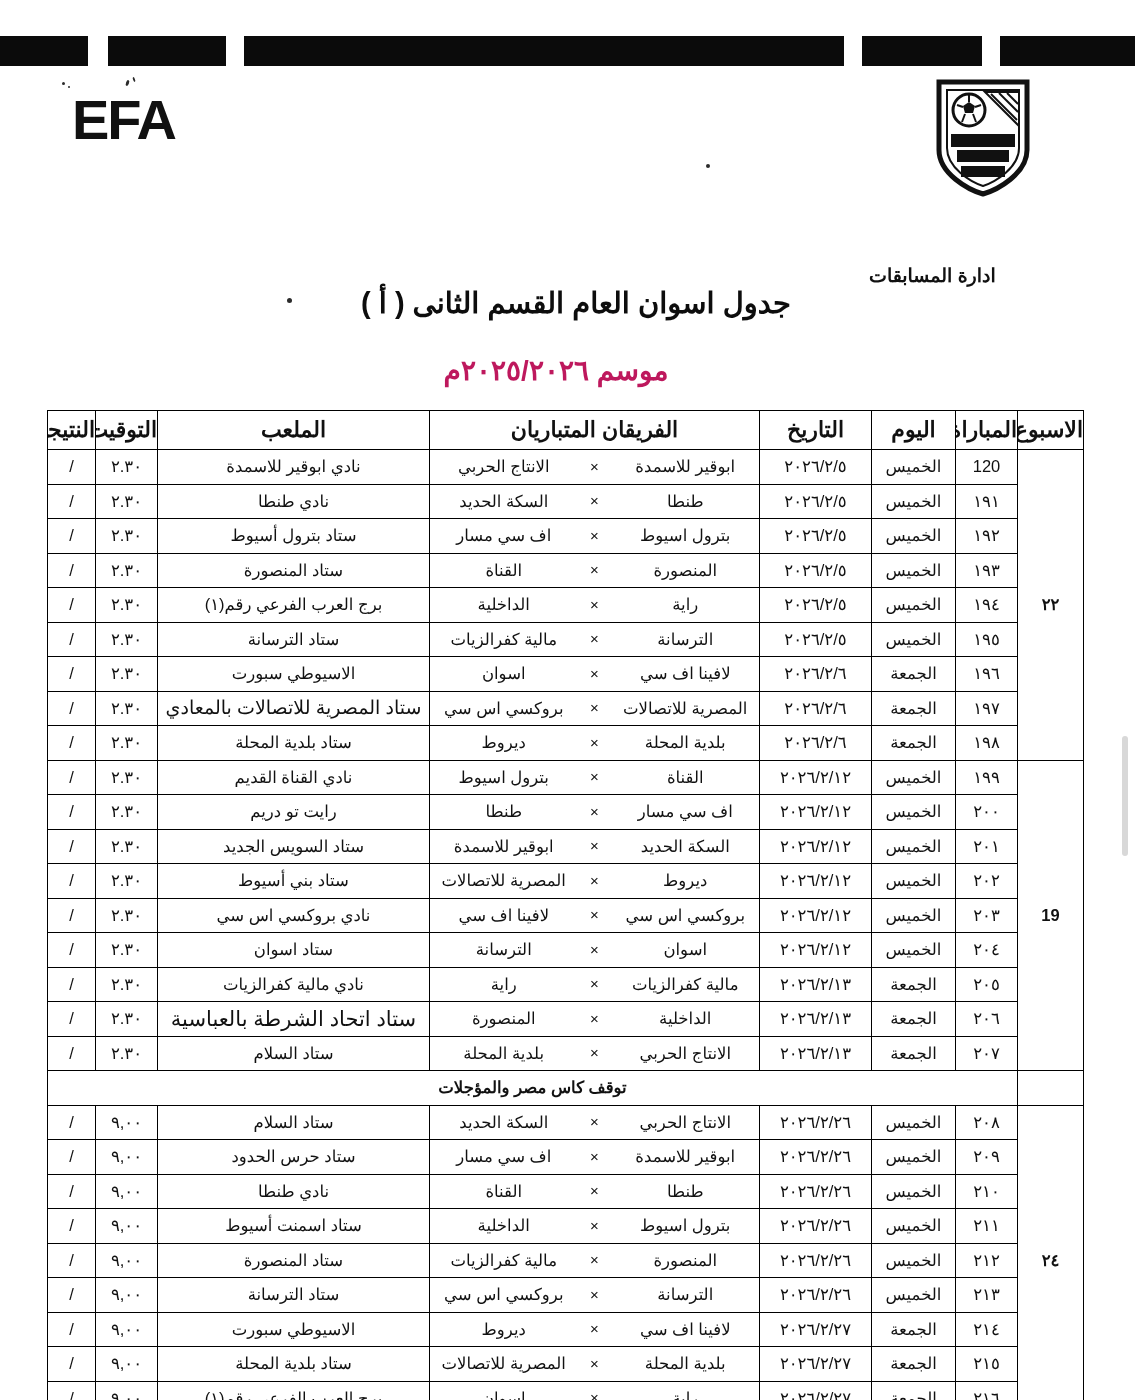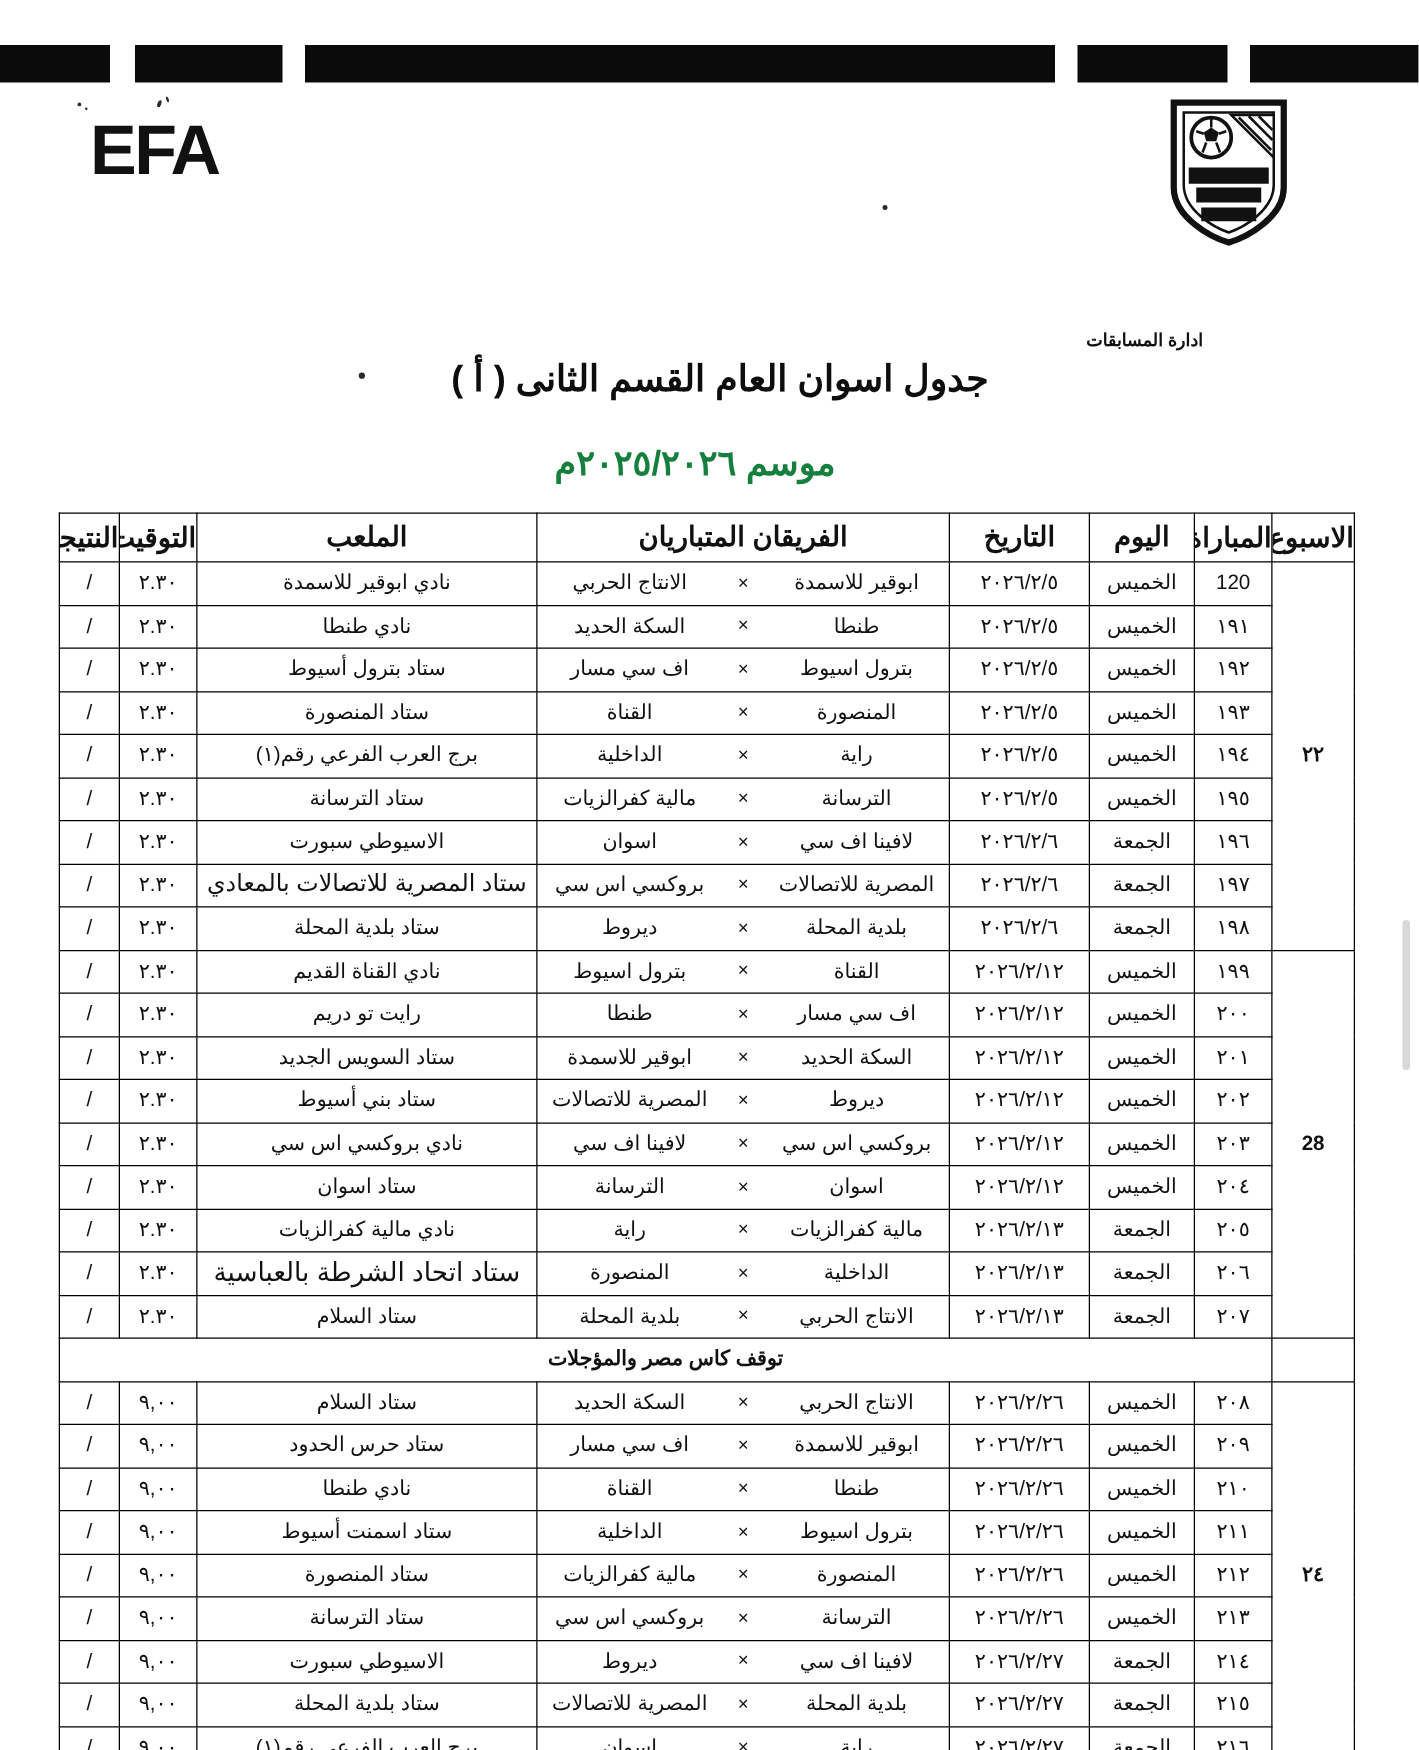--- a/index.html
+++ b/index.html
@@ -70,21 +70,21 @@
   }
   .crest svg { display: block; }
 
   
   .dept {
     position: absolute;
     top: 228px;
     left: 869px;
     font-family: "Liberation Sans", sans-serif;
     font-weight: bold;
-    font-size: 14px;
+    font-size: 19px;
     color: #111;
     white-space: nowrap;
   }
   .title1 {
     position: absolute;
     top: 250px;
     left: 316px;
     width: 520px;
     text-align: center;
     font-family: "Liberation Sans", sans-serif;
@@ -95,21 +95,21 @@
   }
   .title2 {
     position: absolute;
     top: 318px;
     left: 396px;
     width: 320px;
     text-align: center;
     font-family: "Liberation Sans", sans-serif;
     font-weight: bold;
     font-size: 28px;
-    color: #15803d;
+    color: #be185d;
     white-space: nowrap;
   }
 
   
   .tablewrap {
     position: absolute;
     top: 374px;
     left: 48px;
     width: 1036px;
   }
@@ -380,21 +380,21 @@
               <span class="team-x">×</span>
               <span class="team-b">ديروط</span>
             </div>
           </td>
           <td>ستاد بلدية المحلة</td>
           <td>٢.٣٠</td>
           <td class="result-cell">/</td>
         </tr>
 
         <tr class="thick-top">
-          <td class="week-cell" rowspan="9">28</td>
+          <td class="week-cell" rowspan="9">19</td>
           <td>١٩٩</td>
           <td>الخميس</td>
           <td>٢٠٢٦/٢/١٢</td>
           <td>
             <div class="teams-inner">
               <span class="team-a">القناة</span>
               <span class="team-x">×</span>
               <span class="team-b">بترول اسيوط</span>
             </div>
           </td>

